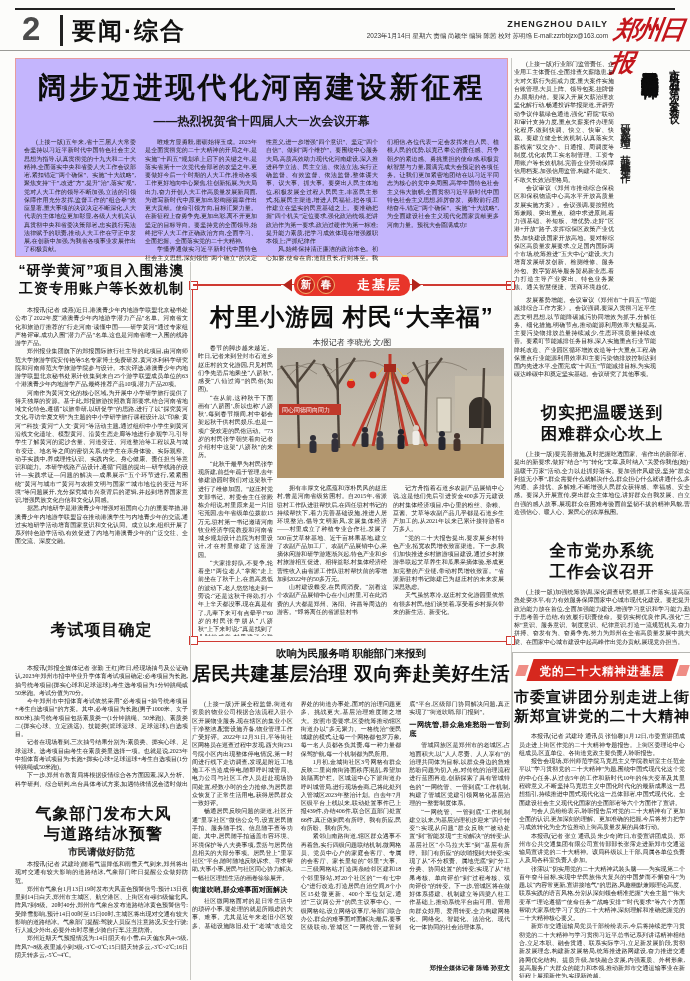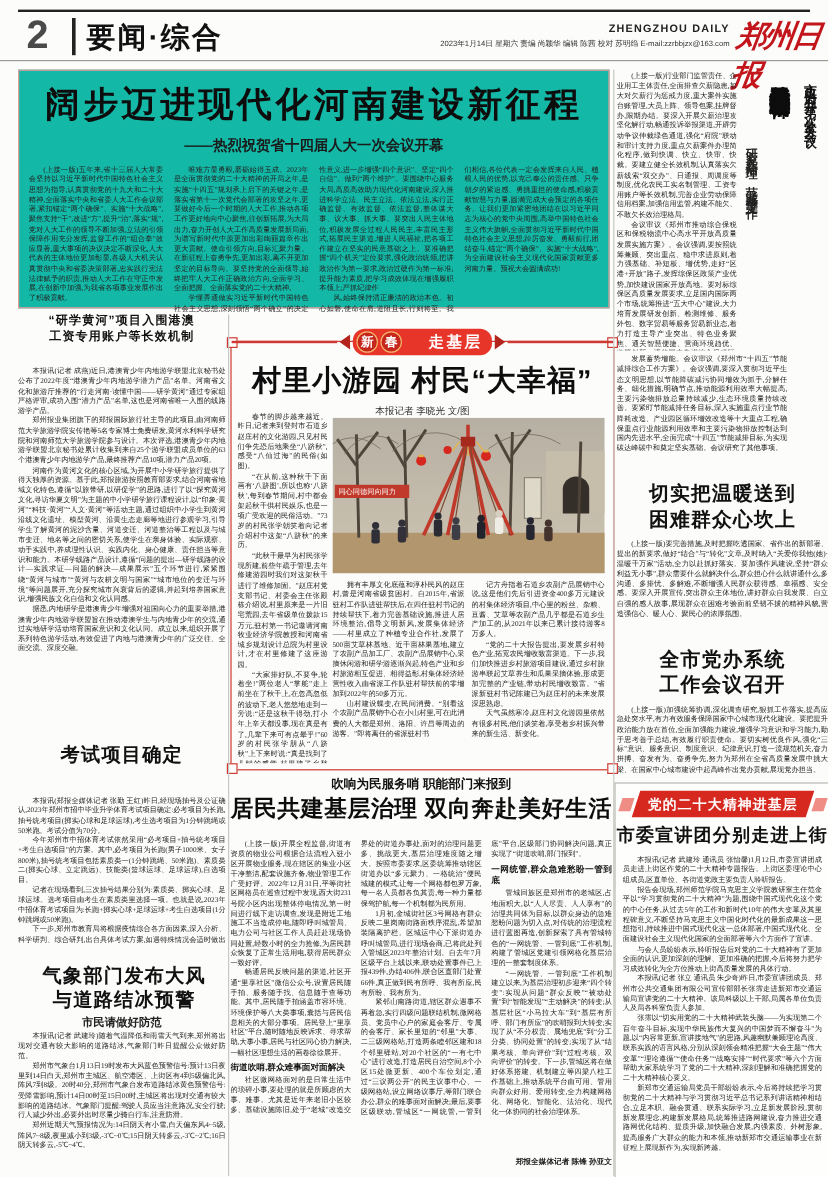--- a/index.html
+++ b/index.html
@@ -25,21 +25,21 @@
 <div class="abs" style="left:15px;top:8px;width:660px;border-top:2px solid #222;"></div>
 <div class="abs" style="left:22px;top:12px;font-size:33px;font-weight:bold;color:#4a4a4a;line-height:1;">2</div>
 <div class="abs" style="left:60px;top:15px;width:3px;height:31px;background:#222;"></div>
 <div class="abs" style="left:72px;top:15px;font-size:24px;font-weight:700;letter-spacing:2px;color:#111;">要闻·综合</div>
 <div class="abs" style="left:310px;top:19px;width:298px;text-align:right;font-size:9px;font-weight:bold;color:#222;letter-spacing:1px;">ZHENGZHOU DAILY</div>
 <div class="abs" style="left:250px;top:32px;width:358px;text-align:right;font-size:6.4px;color:#333;">2023年1月14日 星期六 责编 尚颖华 编辑 陈茜 校对 苏明绉 E-mail:zzrbbjzx@163.com</div>
 <div class="abs" style="left:612px;top:13px;width:76px;font-size:25px;font-weight:bold;color:#c3161c;
             font-family:'DejaVu Serif',serif;font-style:italic;letter-spacing:-2px;transform:skewX(-8deg);">郑州日报</div>
 <div class="abs" style="left:0;top:50px;width:690px;border-top:1px solid #9a9a96;"></div>
 
-<div class="abs" style="left:15px;top:58px;width:491px;height:197px;border:1px solid #e79c9c;background:#14b8a6;">
+<div class="abs" style="left:15px;top:58px;width:491px;height:197px;border:1px solid #e79c9c;background:#c4b5fd;">
   <div style="margin-top:9px;text-align:center;font-size:29px;font-weight:900;letter-spacing:3px;color:#0d0d0d;">阔步迈进现代化河南建设新征程</div>
   <div style="margin-top:5px;text-align:center;font-size:12px;font-weight:600;color:#1a1a1a;">——热烈祝贺省十四届人大一次会议开幕</div>
   <div class="body-text" style="margin:8px 8px 0 8px;height:125px;column-count:4;column-gap:9px;">
     <p>(上接一版)五年来,省十三届人大常委会坚持以习近平新时代中国特色社会主义思想为指导,认真贯彻党的十九大和二十大精神,全面落实中央和省委人大工作会议部署,紧扣锚定“两个确保”、实施“十大战略”,聚焦支持“干”,改进“方”,提升“治”,落实“规”,党对人大工作的领导不断加强,立法的引领保障作用充分发挥,监督工作的“组合拳”效应显著,重大事项的决议决定不断深化,人大代表的主体地位更加彰显,各级人大机关认真贯彻中央和省委决策部署,忠实践行宪法法律赋予的职责,推动人大工作在守正中发展,在创新中加强,为我省各项事业发展作出了积极贡献。</p>
     <p>唯难方显勇毅,磨砺始得玉成。2023年是全面贯彻党的二十大精神的开局之年,是实施“十四五”规划承上启下的关键之年,是落实省第十一次党代会部署的攻坚之年,更要做好今后一个时期的人大工作,推动各项工作更好地向中心聚焦,往创新拓展,为大局出力,奋力开创人大工作高质量发展新局面,为谱写新时代中原更加出彩绚丽篇章作出更大贡献。使命引领方向,目标汇聚力量。在新征程上奋勇争先,更加出彩,离不开更加坚定的目标导向。要坚持党的全面领导,始终把牢人大工作正确政治方向,全面学习、全面把握、全面落实党的二十大精神,</p>
     <p>学懂弄通做实习近平新时代中国特色社会主义思想,深刻领悟“两个确立”的决定性意义,进一步增强“四个意识”、坚定“四个自信”、做到“两个维护”。要围绕中心服务大局,高质高效助力现代化河南建设,深入推进科学立法、民主立法、依法立法,实行正确监督、有效监督、依法监督,整体谋大事、议大事、抓大事。要突出人民主体地位,积极发展全过程人民民主,丰富民主形式,拓展民主渠道,增进人民福祉,把各项工作建立在坚实的民意基础之上。要准确把握“四个机关”定位要求,强化政治统领,把讲政治作为第一要求,政治过硬作为第一标准;提升能力素质,把学习成效体现在增强履职本领上;严抓纪律作</p>
     <p>风,始终保持清正廉洁的政治本色。初心如磐,使命在肩;道阻且长,行则将至。我们相信,各位代表一定会发挥来自人民、植根人民的优势,以克己奉公的责任感、只争朝夕的紧迫感、勇挑重担的使命感,积极贡献智慧与力量,圆满完成大会预定的各项任务。让我们更加紧密地团结在以习近平同志为核心的党中央周围,高举中国特色社会主义伟大旗帜,全面贯彻习近平新时代中国特色社会主义思想,踔厉奋发、勇毅前行,团结奋斗,锚定“两个确保”、实施“十大战略”,为全面建设社会主义现代化国家贡献更多河南力量。预祝大会圆满成功!</p>
   </div>
 </div>
 
@@ -73,20 +73,21 @@
 <div class="abs" style="left:512px;top:652px;width:178px;height:328px;border:1px solid #b7b7b2;background:#fefefc;">
   <div style="display:flex;justify-content:center;align-items:center;margin-top:6px;">
     <div style="width:10px;height:11px;background:#ef8d85;transform:skewX(-18deg);margin-right:3px;"></div>
     <div style="background:#d6281e;transform:skewX(-18deg);padding:2px 10px;">
       <span style="display:inline-block;transform:skewX(18deg);color:#fff;font-size:11.5px;font-weight:bold;letter-spacing:1px;">党的二十大精神进基层</span>
     </div>
     <div style="width:10px;height:11px;background:#ef8d85;transform:skewX(-18deg);margin-left:3px;"></div>
   </div>
   <div class="sec-title" style="margin-top:6px;font-size:15px;">
     <div>市委宣讲团分别走进上街</div>
+    <div>新郑宣讲党的二十大精神</div>
   </div>
   <div class="body-text" style="margin:7px 6px 0 6px;height:246px;">
       <p>本报讯(记者 武建玲 通讯员 张怡馨)1月12日,市委宣讲团成员走进上街区作党的二十大精神专题报告。上街区委理论中心组成员,区直单位、各街道党政主要负责人聆听报告。</p>
       <p>报告会现场,郑州师范学院马克思主义学院教研室主任范金平以“学习贯彻党的二十大精神”为题,围绕中国式现代化这个党的中心任务,从过去5年的工作和新时代10年的伟大变革及其里程碑意义,不断坚持马克思主义中国化时代化的最新成果这一思想指引,持续推进中国式现代化这一总体部署,中国式现代化、全面建设社会主义现代化国家的全面部署等六个方面作了宣讲。</p>
       <p>与会人员纷纷表示,聆听报告后对党的二十大精神有了更加全面的认识,更加深刻的理解、更加准确的把握,今后将努力把学习成效转化为全方位推动上街高质量发展的具体行动。</p>
       <p>本报讯(记者 张立 通讯员 朱少奇)昨日,市委宣讲团成员、郑州市公共交通集团有限公司宣传部部长张霈走进新郑市交通运输局宣讲党的二十大精神。该局科级以上干部,局属各单位负责人及局各科室负责人参加。</p>
       <p>张霈以“切实用党的二十大精神武装头脑——为实现第二个百年奋斗目标,实现中华民族伟大复兴的中国梦而不懈奋斗”为题,以“内容常更新,宣讲接地气”的思路,风趣幽默兼顾理论高度、联系实践的语言风格,分别从深刻领会精准把握“大会主题”“伟大变革”“理论遵循”“使命任务”“战略安排”“时代要求”等六个方面帮助大家系统学习了党的二十大精神,深刻理解和准确把握党的二十大精神核心要义。</p>
       <p>新郑市交通运输局党员干部纷纷表示,今后将持续把学习贯彻党的二十大精神与学习贯彻习近平总书记系列讲话精神相结合,立足本职、融会贯通、联系实际学习,立足新发展阶段,贯彻新发展理念,构建新发展格局,统筹推进路网建设,奋力推进交通路网优化结构、提质升级,加快融合发展,内强素质、外树形象,提高服务广大群众的能力和本领,推动新郑市交通运输事业在新征程上展现新作为,实现新跨越。</p>
     </div>
 </div>
@@ -239,21 +240,21 @@
   <h4>街道吹哨,群众难事面对面解决</h4>
   <p>社区微网格面对的是日常生活中的琐碎小事,要处理的就是所顾虑的大事、难事。尤其是近年来老旧小区较多、基础设施陈旧,处于“老城”改造交界处的街道办事处,面对的治理问题更多、挑战更大,基层治理难度随之增大。按照市委要求,区委统筹推动辖区街道办以“多元聚力、一格统治”便民城建的模式,让每一个网格都包罗万象,每一名人员都各负其责,每一种力量都保驾护航,每一个机制都为民所用。</p>
   <p>1月初,金城街社区3号网格有群众反映二里岗南街路面秩序混乱,希望加装隔离护栏。区城运中心下派街道办呼叫城管局,进行现场会商,已将此处列入管城区2023年整治计划。自去年7月区级平台上线以来,联动处置事件已上报439件,办结406件,联合区直部门处置66件,真正做到民有所呼、我有所应,民有所盼、我有所为。</p>
   <p>紧邻山南路街道,辖区群众遇事不再着急,实行四级问题联结机制,微网格员、党员中心户的家庭会客厅、专属的会客厅、家长里短的“邻里”大事、二三级网格站,打造两条睦邻区建和18个邻里驿站,对20个社区的“一有七中心”进行改造,打造居民自治空间,8个小区15处微更新、400个车位划定,通过“三议两公开”的民主议事中心、一级网格站,设立网络议事厅,等部门联合办公,群众的难事面对面解决;最后,要事区级联动,管城区“一网统管,一管到底”平台,区级部门协同解决问题,真正实现了“街道吹哨,部门报到”。</p>
   <h4>一网统管,群众急难愁盼一管到底</h4>
   <p>管城回族区是郑州市的老城区,占地面积大,以“人人尽责、人人享有”的治理共同体为目标,以群众身边的急难愁盼问题为切入点,对传统的治理流程进行蓝图再造,创新探索了具有管城特色的“一网统管、一管到底”工作机制,构建了管城区党建引领网格化基层治理的一整套制度体系。</p>
   <p>“一网统管、一管到底”工作机制建立以来,为基层治理初步迎来“四个转变”:实现从问题“群众反映”“被动处置”到“智能发现”“主动解决”的转变;从基层社区“小马拉大车”到“基层有所呼、部门有所应”的吹哨报到大转变;实现了从“不分权责、属地兜底”到“分工分类、协同处置”的转变;实现了从“结果考核、单向评价”到“过程考核、双向评价”的转变。下一步,管城区将在做好体系搭建、机制建立等四梁八柱工作基础上,推动系统平台由可用、管用向群众好用、爱用转变,全力构建网格化、网络化、智能化、法治化、现代化一体协同的社会治理体系。</p>
 </div>
 <div class="abs" style="left:390px;top:964px;width:120px;text-align:right;font-size:6.4px;font-weight:bold;background:#fcfcfa;color:#222;">郑报全媒体记者 陈锋 孙亚文</div>
 
-<div class="abs sec-title" style="left:15px;top:262px;width:173px;font-size:10px;">
+<div class="abs sec-title" style="left:15px;top:262px;width:173px;font-size:14px;">
   <div>“研学黄河”项目入围港澳</div>
   <div>工资专用账户等长效机制</div>
 </div>
 <div class="abs body-text" style="left:15px;top:306px;width:173px;height:296px;">
     <p>本报讯(记者 成燕)近日,港澳青少年内地游学联盟北京秘书处公布了2022年度“港澳青少年内地游学潜力产品”名单。河南省文化和旅游厅推荐的“行走河南·读懂中国——研学黄河”通过专家组严格评审,成功入围“潜力产品”名单,这也是河南省唯一入围的线路游学产品。</p>
     <p>郑州报业集团旗下的郑报国际旅行社主导的此项目,由河南师范大学旅游学院安传艳等5名专家博士免费研发,黄河水利科学研究院和河南师范大学旅游学院参与设计。本次评选,港澳青少年内地游学联盟北京秘书处累计收集到来自25个游学联盟成员单位的63个港澳青少年内地游学产品,最终推荐产品10项,潜力产品20项。</p>
     <p>河南作为黄河文化的核心区域,为开展中小学研学旅行提供了得天独厚的资源。基于此,郑报旅游按照教育部要求,结合河南省地域文化特色,遵循“以旅带研,以研促学”的思路,进行了以“探究黄河文化,寻访华夏文明”为主题的中小学研学旅行课程设计,以“印象·黄河”“科技·黄河”“人文·黄河”等活动主题,通过组织中小学生到黄河沿线文化遗址、模型黄河、沿黄生态走廊等地进行参观学习,引导学生了解黄河的泥沙含量、河道变迁、河道整治等工程以及与城市变迁、地名等之间的密切关系,使学生在亲身体验、实际观察、动手实践中,养成理性认识、实践内化、身心健康、责任担当等意识和能力。本研学线路产品设计,遵循“问题的提出—研学线路的设计—实践求证—问题的解决—成果展示”五个环节进行,紧紧围绕“黄河与城市”“黄河与农耕文明与国家”“城市地位的变迁与环境”等问题展开,充分探究城市兴衰背后的逻辑,并起到培养国家意识,增强民族文化自信和文化认同感。</p>
     <p>据悉,内地研学是港澳青少年增强对祖国向心力的重要举措,港澳青少年内地游学联盟旨在推动港澳学生与内地青少年的交流,通过实地研学活动培育国家意识和文化认同。成立以来,组织开展了系列特色游学活动,有效促进了内地与港澳青少年的广泛交往、全面交流、深度交融。</p>
   </div>
 

